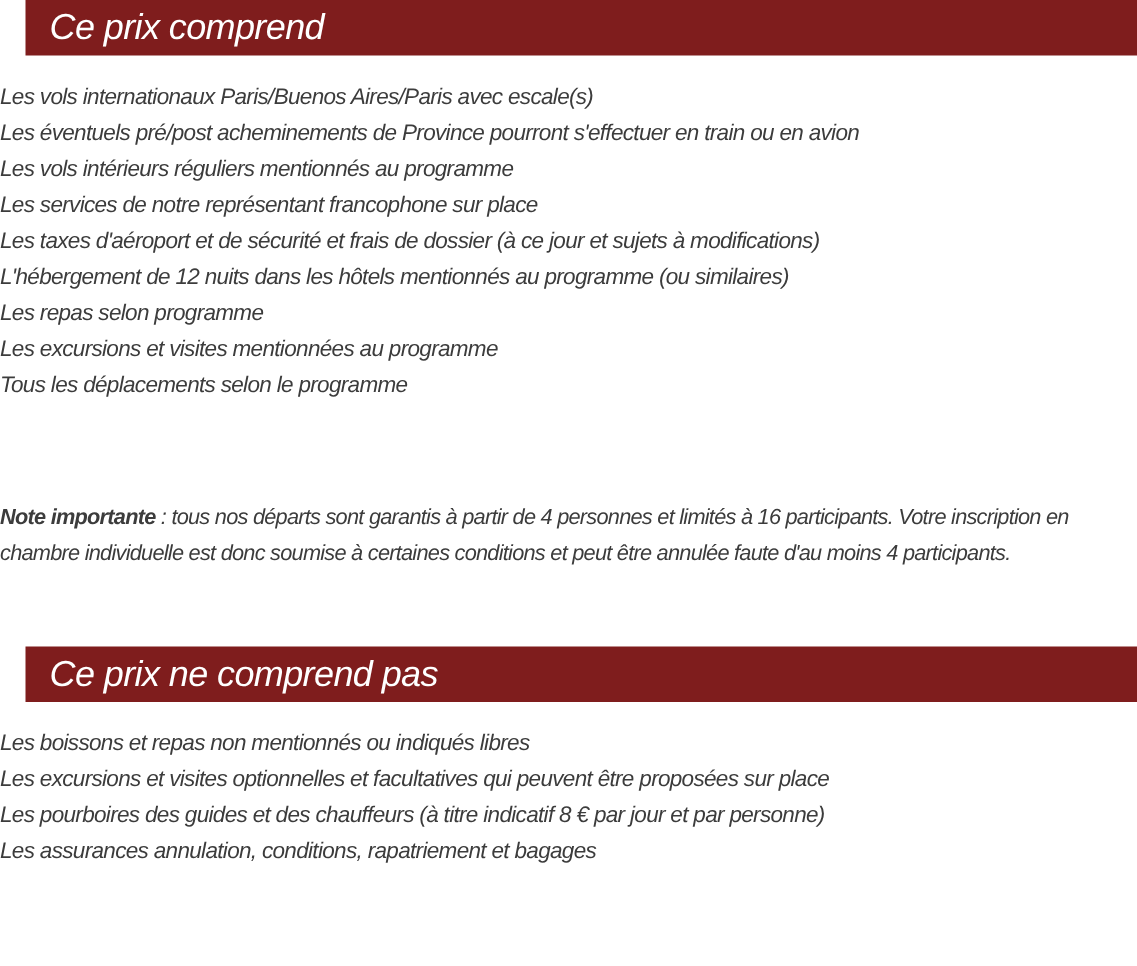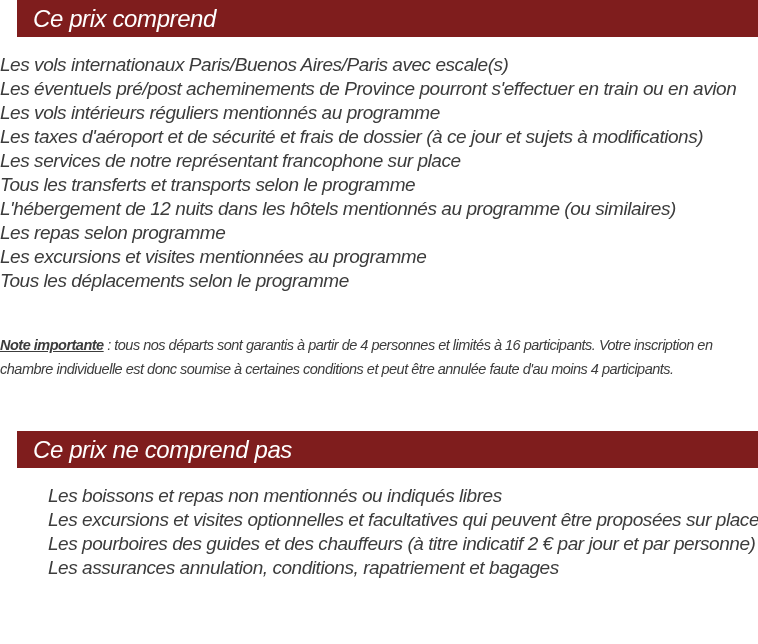--- a/index.html
+++ b/index.html
@@ -21,60 +21,59 @@
       letter-spacing: -0.4px;
       margin: 0;
     }
     #hdr1 { top: 0; }
     #hdr2 { top: 431px; }
     ul.items {
       position: absolute; left: 0; margin: 0; padding: 0; list-style: none;
     }
     ul.items li {
       font-style: italic;
-      font-size: 19px;
+      font-size: 15px;
       line-height: 24px;
       height: 24px;
       white-space: nowrap;
       letter-spacing: -0.45px;
       color: #3c3c3c;
     }
     #list1 { top: 53px; }
-    #list2 { top: 484px; padding-left: 48px; }
+    #list2 { top: 484px; }
     .note {
       position: absolute; left: 0; top: 333px; width: 758px;
       font-style: italic;
       font-size: 14.5px;
       line-height: 24px;
       letter-spacing: -0.5px;
       color: #3c3c3c;
       margin: 0;
     }
-    .note b { font-weight: bold; text-decoration: underline; }
+    .note b { font-weight: bold; }
   </style>
 </head>
 <body>
 
 <h2 id="hdr1" class="section-header">Ce prix comprend</h2>
 
 <ul id="list1" class="items">
   <li>Les vols internationaux Paris/Buenos Aires/Paris avec escale(s)</li>
   <li>Les éventuels pré/post acheminements de Province pourront s'effectuer en train ou en avion</li>
   <li>Les vols intérieurs réguliers mentionnés au programme</li>
+  <li>Les services de notre représentant francophone sur place</li>
   <li>Les taxes d'aéroport et de sécurité et frais de dossier (à ce jour et sujets à modifications)</li>
-  <li>Les services de notre représentant francophone sur place</li>
-  <li>Tous les transferts et transports selon le programme</li>
   <li>L'hébergement de 12 nuits dans les hôtels mentionnés au programme (ou similaires)</li>
   <li>Les repas selon programme</li>
   <li>Les excursions et visites mentionnées au programme</li>
   <li>Tous les déplacements selon le programme</li>
 </ul>
 
 <p class="note"><b>Note importante</b><span> : tous nos départs sont garantis à partir de 4 personnes et limités à 16 participants. Votre inscription en chambre individuelle est donc soumise à certaines conditions et peut être annulée faute d'au moins 4 participants.</span></p>
 
 <h2 id="hdr2" class="section-header">Ce prix ne comprend pas</h2>
 
 <ul id="list2" class="items">
   <li>Les boissons et repas non mentionnés ou indiqués libres</li>
   <li>Les excursions et visites optionnelles et facultatives qui peuvent être proposées sur place</li>
-  <li>Les pourboires des guides et des chauffeurs (à titre indicatif 2 € par jour et par personne)</li>
+  <li>Les pourboires des guides et des chauffeurs (à titre indicatif 8 € par jour et par personne)</li>
   <li>Les assurances annulation, conditions, rapatriement et bagages</li>
 </ul>
 
 </body></html>

